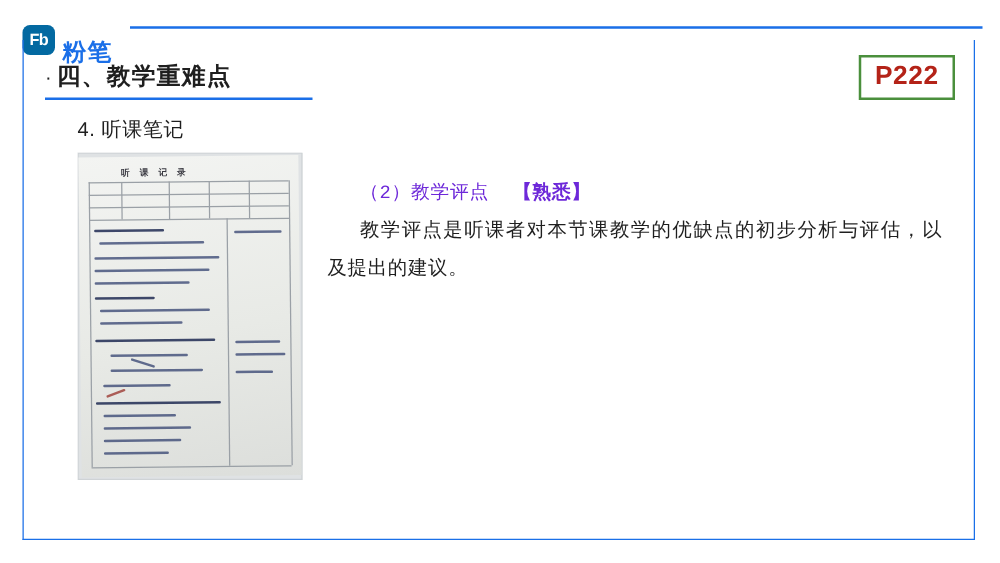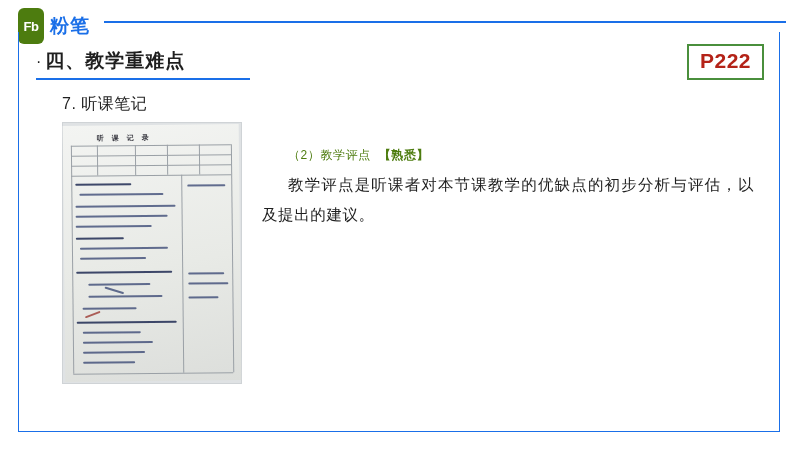--- a/index.html
+++ b/index.html
@@ -19,36 +19,37 @@
   .logo-bar {
     position: absolute;
     left: 18px;
     top: 8px;
     display: flex;
     align-items: center;
     gap: 6px;
   }
   .logo-mark {
     width: 26px;
-    height: 36px;
+    height: 24px;
     border-radius: 6px;
-    background: #4d7c0f;
+    background: #0369a1;
     color: #ffffff;
     font-size: 13px;
     font-weight: bold;
     display: flex;
     align-items: center;
     justify-content: center;
     letter-spacing: -0.5px;
   }
   .logo-text {
     font-size: 19px;
     font-weight: bold;
     color: #1a6fe8;
     letter-spacing: 1px;
+    margin-top: 21px;
   }
   .header-rule {
     position: absolute;
     left: 104px;
     top: 21px;
     right: 14px;
     height: 2px;
     background: #1a6fe8;
   }
 
@@ -176,26 +177,27 @@
   .para {
     font-size: 15.5px;
     color: #1f1f1f;
     line-height: 30px;
     letter-spacing: 0.6px;
     margin: 0 0 4px 0;
     text-align: justify;
   }
   .para.indent { text-indent: 26px; font-family: Liberation Serif, serif; }
   .para-head {
-    font-size: 12px;
-    color: #4d7c0f;
+    font-size: 15px;
+    color: #6d28d9;
     line-height: 30px;
     letter-spacing: 0.6px;
     margin: 0;
     text-indent: 26px;
+    font-family: Liberation Mono, monospace;
   }
   .tag { font-weight: bold; }
 </style>
 </head>
 <body>
 
 <div class="logo-bar">
   <div class="logo-mark">Fb</div>
   <div class="logo-text">粉笔</div>
 </div>
@@ -204,21 +206,21 @@
 <div class="page-frame"></div>
 
 <div class="section-title">
   <span class="bullet-dot">·</span>
   <span class="section-title-text">四、教学重难点</span>
 </div>
 <div class="title-underline"></div>
 
 <div class="page-badge">P222</div>
 
-<div class="sub-heading">7. 听课笔记</div>
+<div class="sub-heading">4. 听课笔记</div>
 
 <div class="photo">
   <div class="photo-paper">
     <div class="ph-title">听 课 记 录</div>
 
     <div class="ph-line" style="left:8px; top:20px; width:160px;"></div>
     <div class="ph-line" style="left:8px; top:30px; width:160px;"></div>
     <div class="ph-line" style="left:8px; top:40px; width:160px;"></div>
     <div class="ph-line" style="left:8px; top:50px; width:160px;"></div>
     <div class="ph-line" style="left:8px; top:248px; width:160px;"></div>

